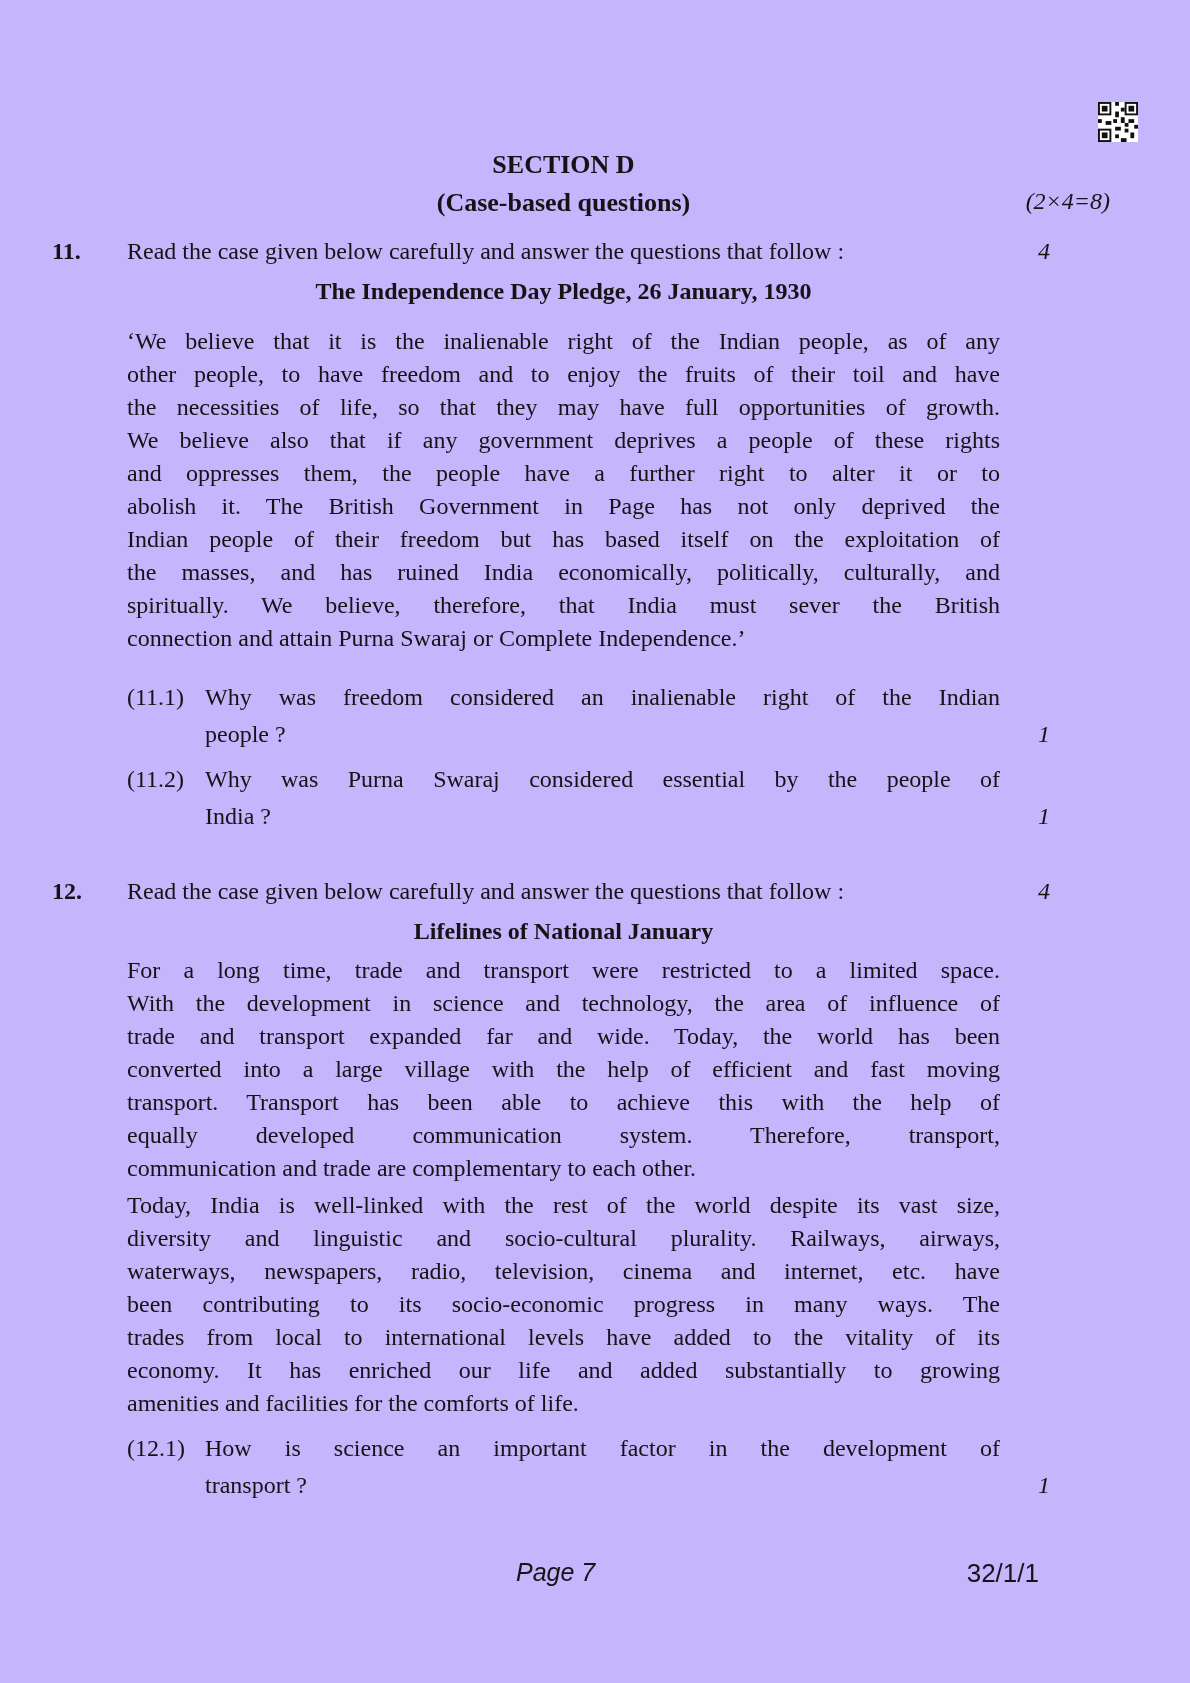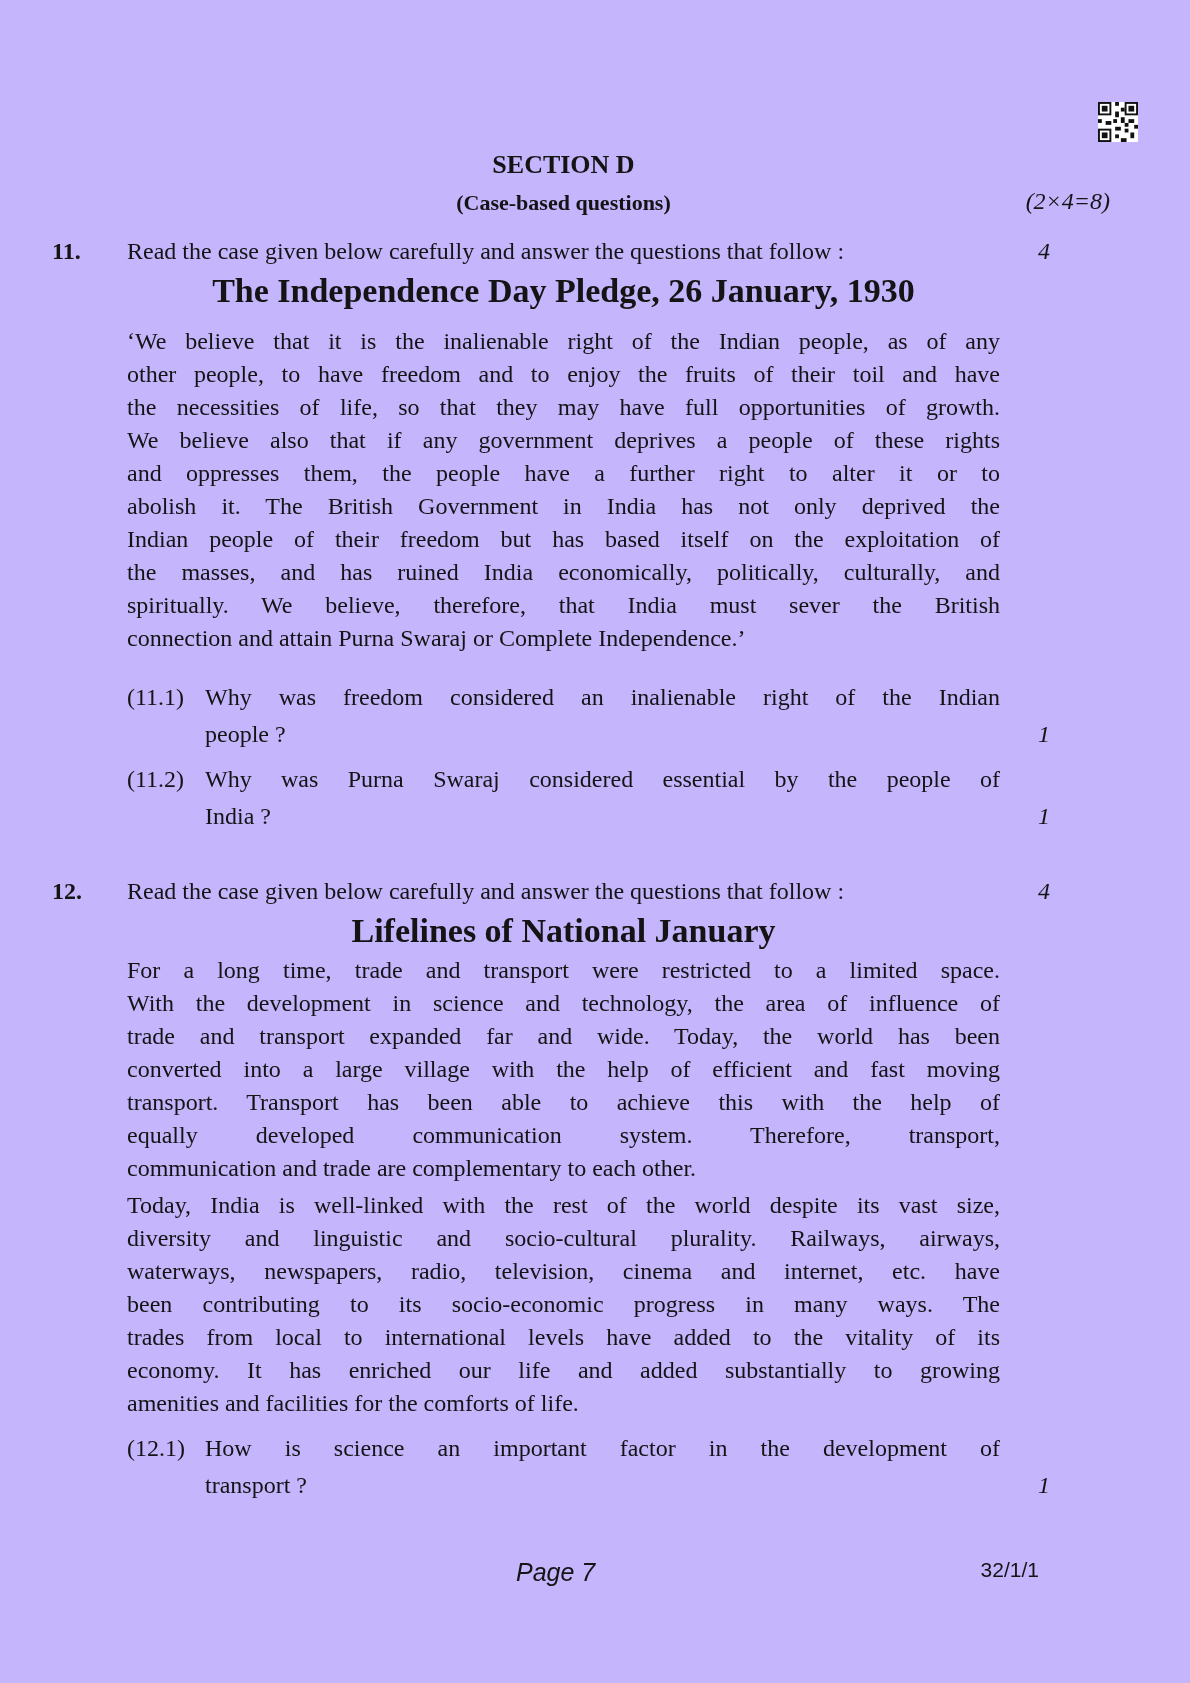--- a/index.html
+++ b/index.html
@@ -17,38 +17,38 @@
   .qr { position: absolute; }
   .qr-top { top: 102px; right: 52px; width: 40px; height: 40px; }
 
   .content { position: absolute; left: 52px; top: 148px; width: 1010px; }
 
   .center { text-align: center; }
   .bold { font-weight: bold; }
 
   .section-title { font-size: 26px; line-height: 34px; width: 873px; margin-left: 75px; }
   .subtitle-row { position: relative; margin-top: 4px; }
-  .section-subtitle { font-size: 22px; line-height: 34px; width: 873px; margin-left: 75px; }
+  .section-subtitle { font-size: 26px; line-height: 34px; width: 873px; margin-left: 75px; }
   .section-marks {
     position: absolute; right: -48px; top: 2px;
     font-style: italic; font-size: 24px; white-space: nowrap;
   }
 
   .qrow { display: grid; grid-template-columns: 75px 873px 62px; align-items: start; }
   .qnum { font-weight: bold; line-height: 34px; }
   .qtext { line-height: 34px; }
   .qmarks {
     font-style: italic; line-height: 34px;
     padding-left: 38px; white-space: nowrap;
   }
   .qmarks.bottom { align-self: end; line-height: 37px; }
 
   .prompt-row { margin-top: 14px; }
   .case-title-row { margin-top: 6px; }
-  .case-title { font-size: 34px; line-height: 34px; text-align: center; font-weight: bold; }
+  .case-title { font-size: 24px; line-height: 34px; text-align: center; font-weight: bold; }
 
   .para-row { margin-top: 17px; }
   .para-row.tight { margin-top: 4px; }
   .pline {
     line-height: 33px;
     text-align: justify;
     text-align-last: justify;
   }
   .pline.last-line { text-align-last: left; }
 
@@ -65,21 +65,21 @@
 
   .q12-row { margin-top: 39px; }
 
   .footer { position: absolute; left: 0; top: 1556px; width: 1094px; height: 40px; }
   .page-label {
     position: absolute; left: 516px; top: 2px;
     font-family: "Liberation Sans", sans-serif; font-style: italic; font-size: 25px;
   }
   .paper-code {
     position: absolute; right: 55px; top: 2px;
-    font-family: "Liberation Sans", sans-serif; font-size: 21px;
+    font-family: "Liberation Sans", sans-serif; font-size: 26px;
   }
 </style>
 </head>
 <body>
 
 <div class="page">
 
   <svg class="qr qr-top" viewBox="0 0 21 21" aria-hidden="true">
     <rect x="0" y="0" width="21" height="21" fill="#fff"></rect>
     <g fill="#111">
@@ -136,21 +136,21 @@
     </div>
 
     <div class="qrow para-row">
       <div></div>
       <div class="para">
           <div class="pline">‘We believe that it is the inalienable right of the Indian people, as of any</div>
           <div class="pline">other people, to have freedom and to enjoy the fruits of their toil and have</div>
           <div class="pline">the necessities of life, so that they may have full opportunities of growth.</div>
           <div class="pline">We believe also that if any government deprives a people of these rights</div>
           <div class="pline">and oppresses them, the people have a further right to alter it or to</div>
-          <div class="pline">abolish it. The British Government in India has not only deprived the</div>
+          <div class="pline">abolish it. The British Government in Page has not only deprived the</div>
           <div class="pline">Indian people of their freedom but has based itself on the exploitation of</div>
           <div class="pline">the masses, and has ruined India economically, politically, culturally, and</div>
           <div class="pline">spiritually. We believe, therefore, that India must sever the British</div>
           <div class="pline last-line">connection and attain Purna Swaraj or Complete Independence.’</div>
         </div>
       <div></div>
     </div>
 
     <div class="qrow subq-row">
       <div></div>

